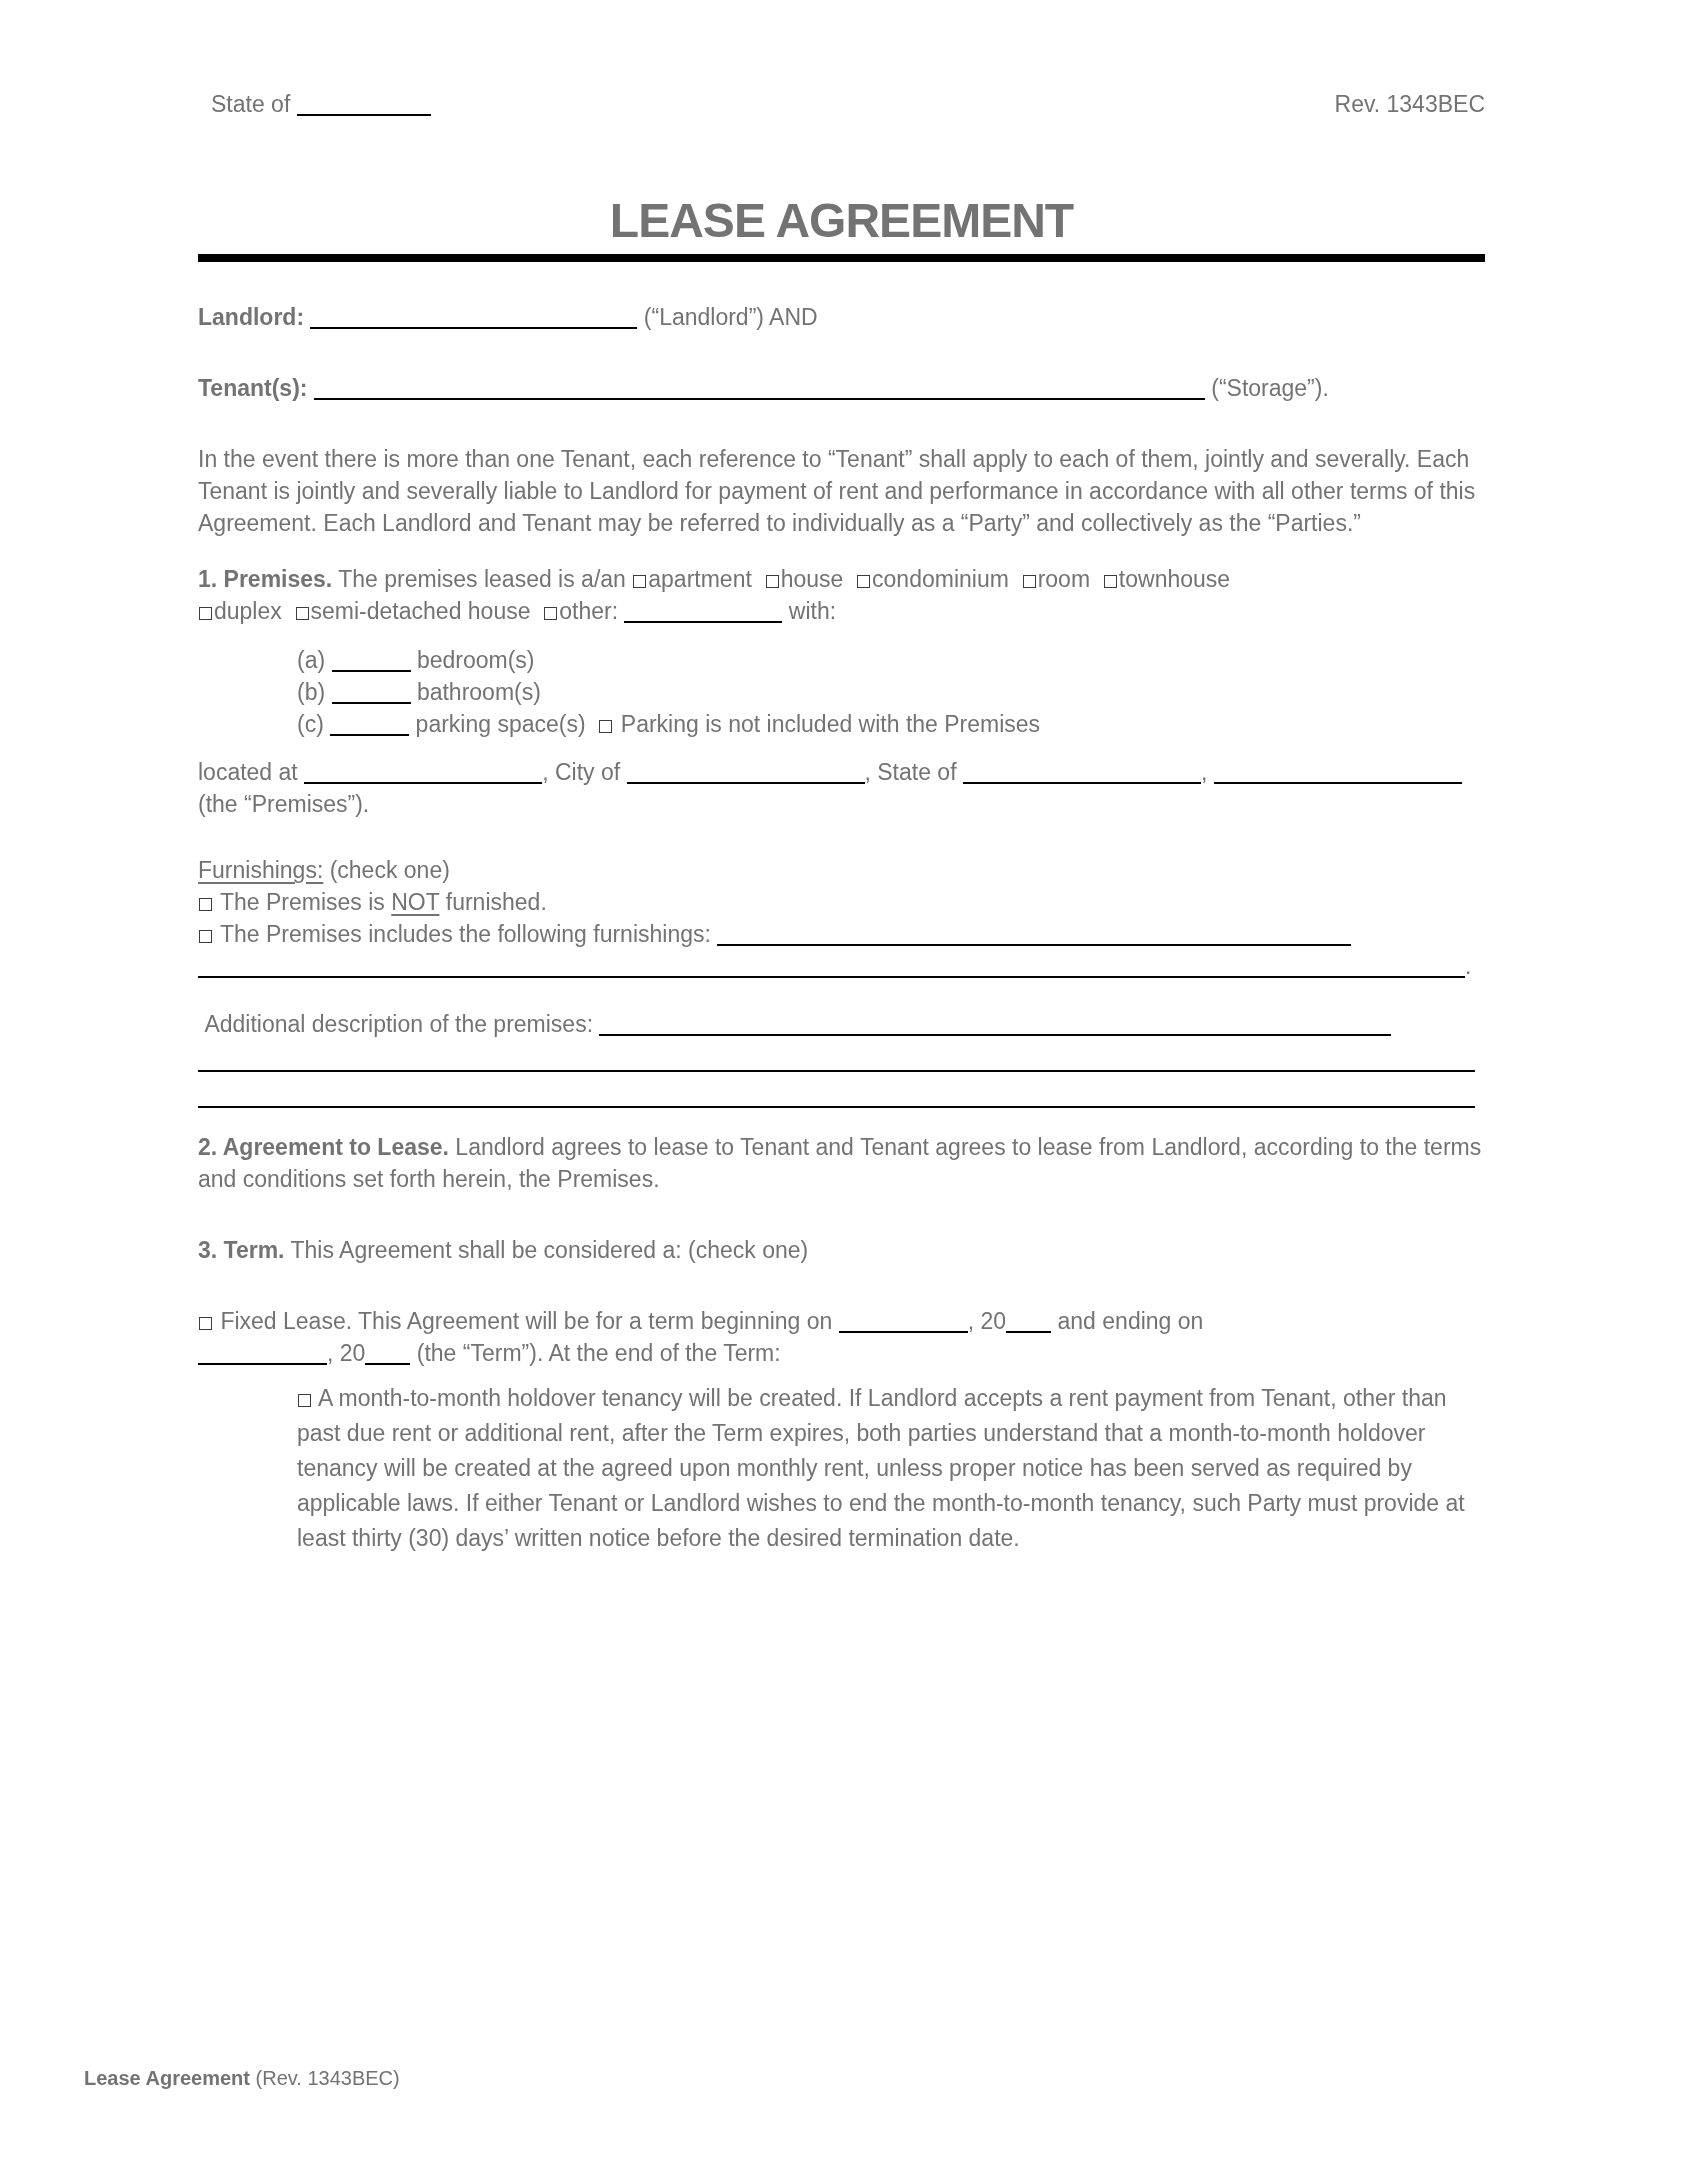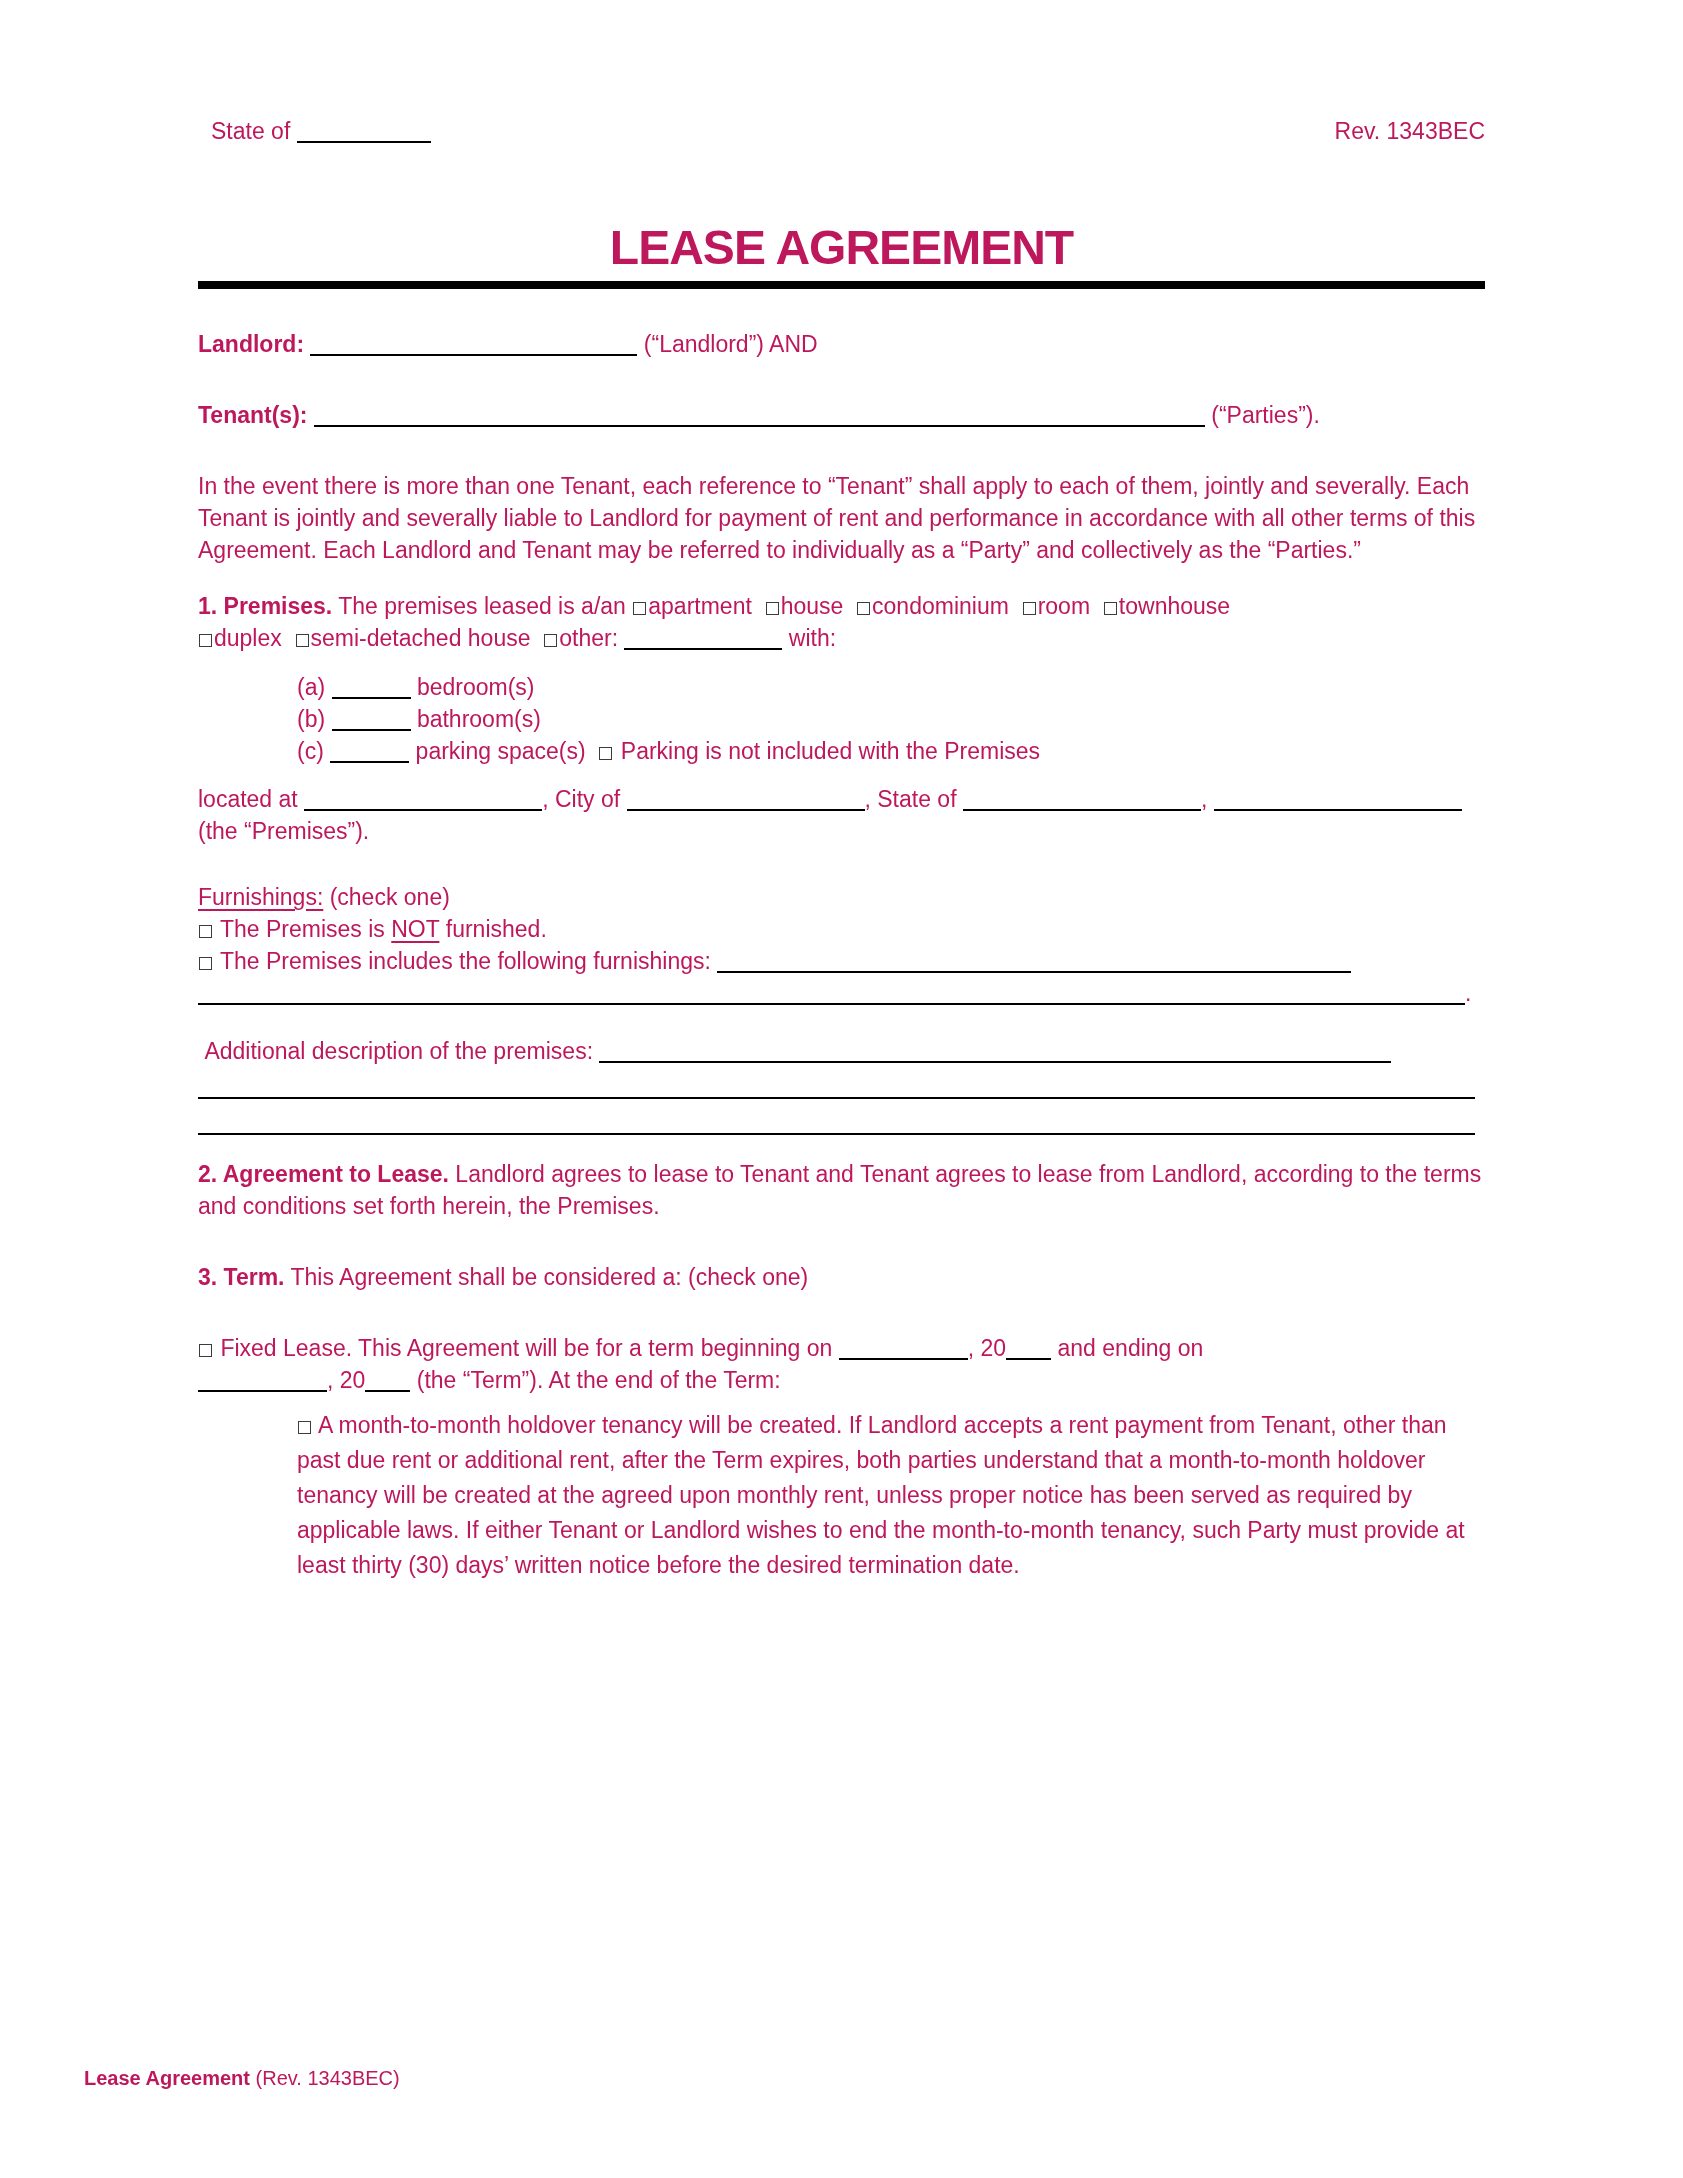--- a/index.html
+++ b/index.html
@@ -1,24 +1,24 @@
 <!DOCTYPE html>
 <html><head>
 <meta charset="utf-8">
 <style>
   html,body{margin:0;padding:0;background:#fff;}
   .page{
     position:relative;
     width:1683px;height:2178px;
     background:#ffffff;
     font-family:"Liberation Sans","DejaVu Sans",sans-serif;
-    color:#be185d;
+    color:#737373;
     overflow:hidden;
     box-sizing:border-box;
-    padding-top:115px;
+    padding-top:88px;
   }
   .doc{width:1287px;margin-left:198px;}
   .hdr-row{display:flex;justify-content:space-between;align-items:baseline;
     font-size:23px;line-height:32px;}
   .hdr-left{padding-left:13px;}
   .doc-title{margin-top:73px;text-align:center;font-weight:bold;
     font-size:48px;line-height:55px;letter-spacing:-1px;}
   .rule{margin-top:6px;height:8px;background:#000;width:1287px;}
   .para{font-size:23px;line-height:32px;white-space:pre-wrap;
     word-wrap:break-word;margin:0;}
@@ -41,21 +41,21 @@
 <div class="page">
   <div class="doc">
     <div class="hdr-row">
       <span class="hdr-left"><span>State of </span><span class="bl" style="width: 134px;"></span></span>
       <span>Rev. 1343BEC</span>
     </div>
     <div class="doc-title">LEASE AGREEMENT</div>
     <div class="rule"></div>
     <div id="blocks">
         <p class="para g6"><b>Landlord:</b><span> </span><span class="bl" style="width: 327px;"></span><span> (“Landlord”) AND</span></p>
-        <p class="para g6"><b>Tenant(s):</b><span> </span><span class="bl" style="width: 891px;"></span><span> (“Parties”).</span></p>
+        <p class="para g6"><b>Tenant(s):</b><span> </span><span class="bl" style="width: 891px;"></span><span> (“Storage”).</span></p>
         <p class="para g6"><span>In the event there is more than one Tenant, each reference to “Tenant” shall apply to each of them, jointly and severally. Each Tenant is jointly and severally liable to Landlord for payment of rent and performance in accordance with all other terms of this Agreement. Each Landlord and Tenant may be referred to individually as a “Party” and collectively as the “Parties.”</span></p>
         <p class="para g3"><b>1. Premises.</b><span> The premises leased is a/an </span><span class="cb"></span><span>apartment  </span><span class="cb"></span><span>house  </span><span class="cb"></span><span>condominium  </span><span class="cb"></span><span>room  </span><span class="cb"></span><span>townhouse </span><br><span class="cb"></span><span>duplex  </span><span class="cb"></span><span>semi-detached house  </span><span class="cb"></span><span>other: </span><span class="bl" style="width: 158px;"></span><span> with:</span></p>
         <p class="para g2 ind"><span>(a) </span><span class="bl" style="width: 79px;"></span><span> bedroom(s)</span><br><span>(b) </span><span class="bl" style="width: 79px;"></span><span> bathroom(s)</span><br><span>(c) </span><span class="bl" style="width: 79px;"></span><span> parking space(s)  </span><span class="cb"></span><span> Parking is not included with the Premises</span></p>
         <p class="para g4"><span>located at </span><span class="bl" style="width: 238px;"></span><span>, City of </span><span class="bl" style="width: 238px;"></span><span>, State of </span><span class="bl" style="width: 238px;"></span><span>, </span><span class="bl" style="width: 248px;"></span><br><span>(the “Premises”).</span></p>
         <p class="para g5"><span class="ul">Furnishings:</span><span> (check one)</span><br><span class="cb"></span><span> The Premises is </span><span class="ul">NOT</span><span> furnished.</span><br><span class="cb"></span><span> The Premises includes the following furnishings: </span><span class="bl" style="width: 634px;"></span><br><span class="bl" style="width: 1267px;"></span><span>.</span></p>
         <p class="para g3 lh36"><span> Additional description of the premises: </span><span class="bl" style="width: 792px;"></span><br><span class="bl" style="width: 1277px;"></span><br><span class="bl" style="width: 1277px;"></span></p>
         <p class="para g2"><b>2. Agreement to Lease.</b><span> Landlord agrees to lease to Tenant and Tenant agrees to lease from Landlord, according to the terms and conditions set forth herein, the Premises.</span></p>
         <p class="para g6"><b>3. Term.</b><span> This Agreement shall be considered a: (check one)</span></p>
         <p class="para g6"><span class="cb"></span><span> Fixed Lease. This Agreement will be for a term beginning on </span><span class="bl" style="width: 129px;"></span><span>, 20</span><span class="bl" style="width: 45px;"></span><span> and ending on</span><br><span class="bl" style="width: 129px;"></span><span>, 20</span><span class="bl" style="width: 45px;"></span><span> (the “Term”). At the end of the Term:</span></p>
         <p class="para g1 ind lh35"><span class="cb"></span><span> A month-to-month holdover tenancy will be created. If Landlord accepts a rent payment from Tenant, other than past due rent or additional rent, after the Term expires, both parties understand that a month-to-month holdover tenancy will be created at the agreed upon monthly rent, unless proper notice has been served as required by applicable laws. If either Tenant or Landlord wishes to end the month-to-month tenancy, such Party must provide at least thirty (30) days’ written notice before the desired termination date.</span></p>

